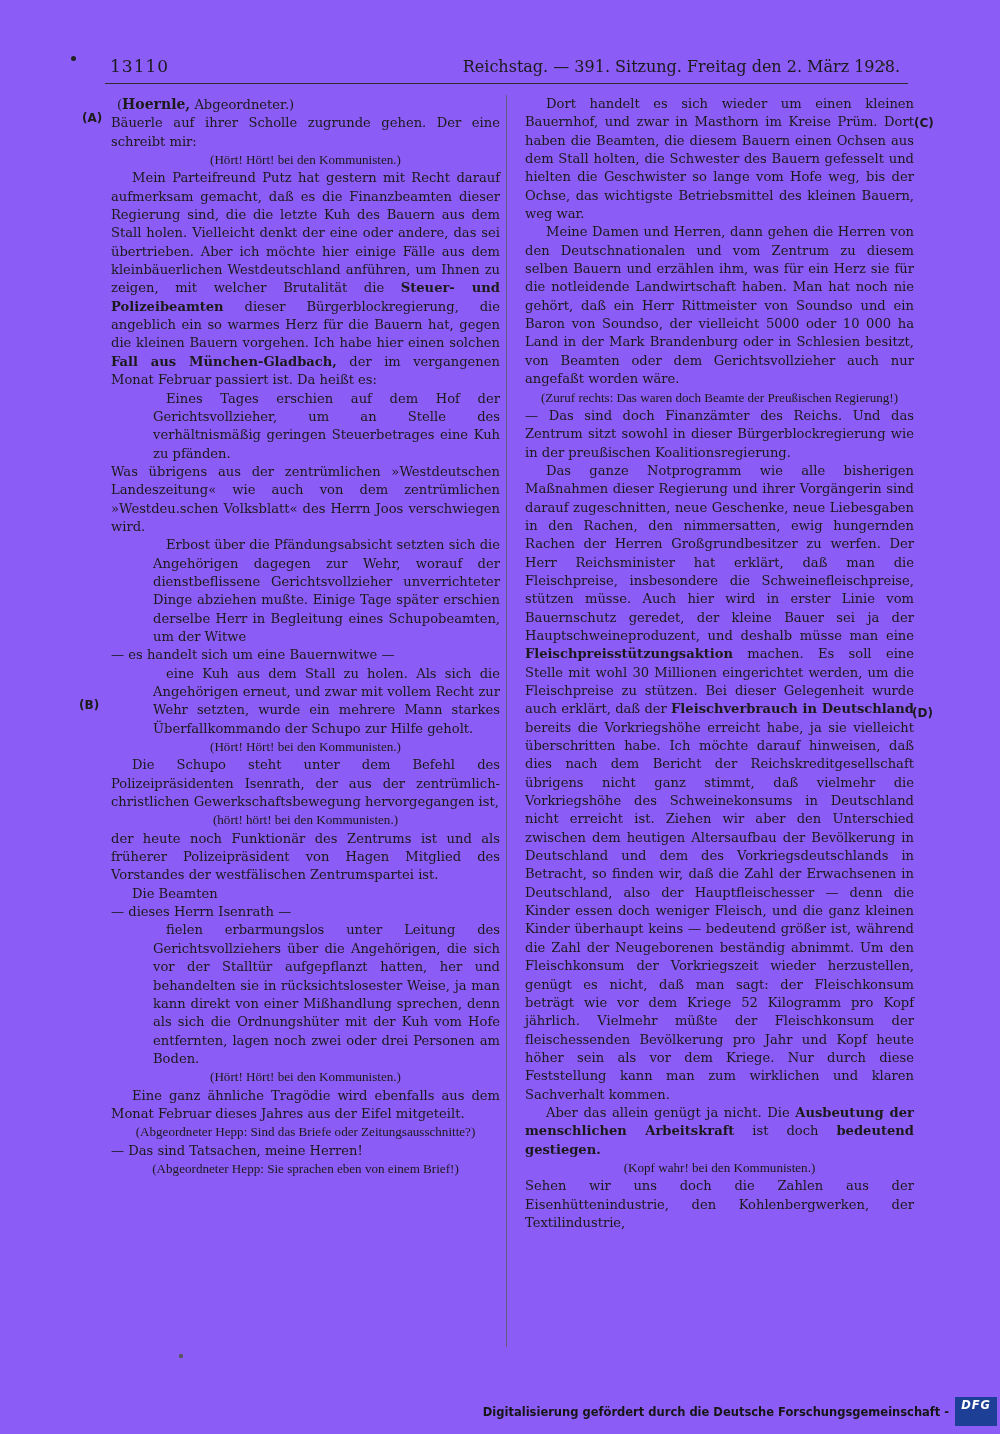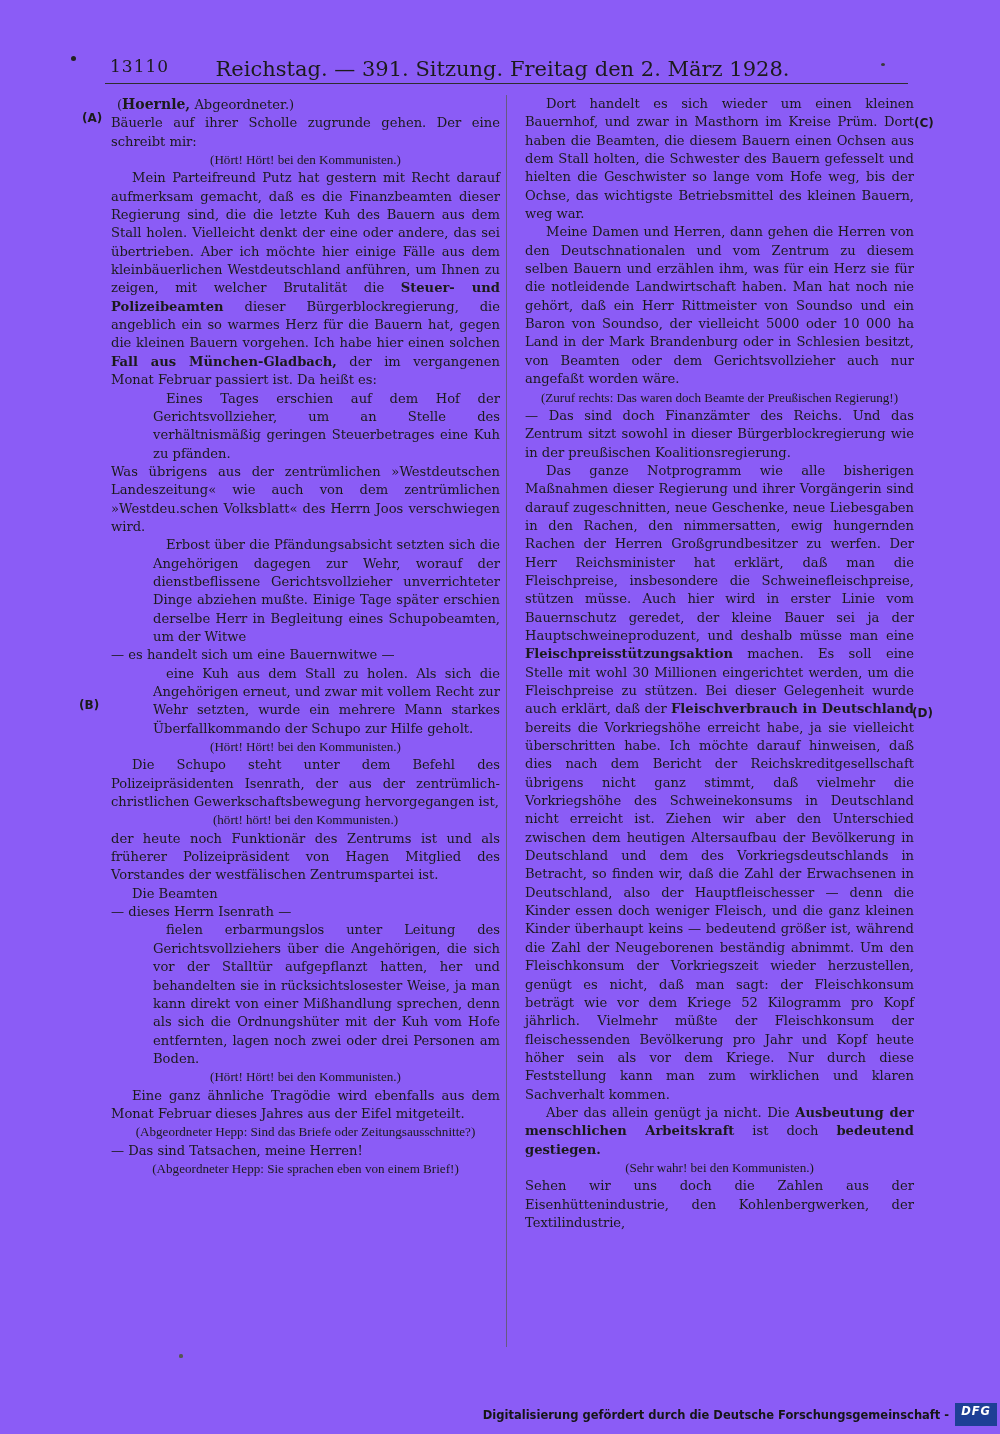--- a/index.html
+++ b/index.html
@@ -4,21 +4,21 @@
 <style>
   html,body { margin:0; padding:0; background:#e8e8e8; }
   .page {
     position:relative; width:1000px; height:1434px; margin:0 auto;
     background:#8b5cf6; color:#1b1b1b; overflow:hidden;
     font-family:"DejaVu Serif", serif;
   }
   
   .hdr { position:absolute; top:56px; left:105px; width:803px; height:26px; }
   .pageno { position:absolute; left:5px; top:0; font-size:17px; letter-spacing:1px; }
-  .hdr-title { position:absolute; left:0; right:8px; top:1px; text-align:center; font-size:21px; }
+  .hdr-title { position:absolute; left:0; right:8px; top:1px; text-align:right; font-size:16px; }
   .hdr-rule { position:absolute; top:83px; left:105px; width:803px; border-top:1.6px solid #2e2e2e; }
   .hdr-dot { position:absolute; top:63px; left:881px; width:4px; height:3px; background:#3a3a3a; border-radius:50%; }
   .speck-tl { position:absolute; top:56px; left:71px; width:5px; height:5px; background:#222; border-radius:50%; }
   .speck-bl { position:absolute; top:1354px; left:179px; width:4px; height:4px; background:#555; border-radius:40%; }
   
   .columns { position:absolute; top:95px; left:111px; width:803px; display:flex; }
   .col { width:389px; font-size:13.1px; line-height:18.35px; }
   .col.left  { margin-right:25px; }
   .divider { position:absolute; top:95px; left:506px; width:1px; height:1252px; background:#5a5a5a; opacity:.75; }
   
@@ -32,21 +32,21 @@
   .blk.center{ text-align:center; text-indent:0;font-family:Liberation Serif, serif; }
   
   .marker { position:absolute; font-family:"DejaVu Sans", sans-serif; font-weight:bold; font-size:12px; color:#1b1b1b; }
   .marker.a { left:82px;  top:111px; }
   .marker.b { left:79px;  top:698px; }
   .marker.c { left:914px; top:116px; }
   .marker.d { left:912px; top:706px; }
   
   .footer { position:absolute; right:3px; bottom:8px; display:flex; align-items:center;
     font-family:"DejaVu Sans", sans-serif; font-weight:bold; font-size:11.5px; color:#161616; }
-  .dfg-badge { display:inline-block; margin-left:6px; padding:1px 6px 8px 6px;
+  .dfg-badge { display:inline-block; margin-left:6px; padding:1px 6px 14px 6px;
     background:#1e3f96; color:#fff; font-size:11.5px; font-weight:bold; letter-spacing:1px;
     font-family:"DejaVu Sans", sans-serif; font-style:italic; }
 </style>
 </head>
 <body>
 
 <div class="page">
 
   <span class="speck-tl"></span>
   <span class="speck-bl"></span>
@@ -89,21 +89,21 @@
         <p class="blk flush"><span>— Das sind Tatsachen, meine Herren!</span></p>
         <p class="blk center"><span>(Abgeordneter Hepp: Sie sprachen eben von einem Brief!)</span></p>
       </div>
     <div class="col right">
         <p class="blk para"><span>Dort handelt es sich wieder um einen kleinen Bauernhof, und zwar in Masthorn im Kreise Prüm. Dort haben die Beamten, die diesem Bauern einen Ochsen aus dem Stall holten, die Schwester des Bauern gefesselt und hielten die Geschwister so lange vom Hofe weg, bis der Ochse, das wichtigste Betriebsmittel des kleinen Bauern, weg war.</span></p>
         <p class="blk para"><span>Meine Damen und Herren, dann gehen die Herren von den Deutschnationalen und vom Zentrum zu diesem selben Bauern und erzählen ihm, was für ein Herz sie für die notleidende Landwirtschaft haben. Man hat noch nie gehört, daß ein Herr Rittmeister von Soundso und ein Baron von Soundso, der vielleicht 5000 oder 10 000 ha Land in der Mark Brandenburg oder in Schlesien besitzt, von Beamten oder dem Gerichtsvollzieher auch nur angefaßt worden wäre.</span></p>
         <p class="blk center"><span>(Zuruf rechts: Das waren doch Beamte der Preußischen Regierung!)</span></p>
         <p class="blk flush"><span>— Das sind doch Finanzämter des Reichs. Und das Zentrum sitzt sowohl in dieser Bürgerblockregierung wie in der preußischen Koalitionsregierung.</span></p>
         <p class="blk para"><span>Das ganze Notprogramm wie alle bisherigen Maßnahmen dieser Regierung und ihrer Vorgängerin sind darauf zugeschnitten, neue Geschenke, neue Liebesgaben in den Rachen, den nimmersatten, ewig hungernden Rachen der Herren Großgrundbesitzer zu werfen. Der Herr Reichsminister hat erklärt, daß man die Fleischpreise, insbesondere die Schweinefleischpreise, stützen müsse. Auch hier wird in erster Linie vom Bauernschutz geredet, der kleine Bauer sei ja der Hauptschweineproduzent, und deshalb müsse man eine </span><span class="b">Fleischpreisstützungsaktion</span><span> machen. Es soll eine Stelle mit wohl 30 Millionen eingerichtet werden, um die Fleischpreise zu stützen. Bei dieser Gelegenheit wurde auch erklärt, daß der </span><span class="b">Fleischverbrauch in Deutschland</span><span> bereits die Vorkriegshöhe erreicht habe, ja sie vielleicht überschritten habe. Ich möchte darauf hinweisen, daß dies nach dem Bericht der Reichskreditgesellschaft übrigens nicht ganz stimmt, daß vielmehr die Vorkriegshöhe des Schweinekonsums in Deutschland nicht erreicht ist. Ziehen wir aber den Unterschied zwischen dem heutigen Altersaufbau der Bevölkerung in Deutschland und dem des Vorkriegsdeutschlands in Betracht, so finden wir, daß die Zahl der Erwachsenen in Deutschland, also der Hauptfleischesser — denn die Kinder essen doch weniger Fleisch, und die ganz kleinen Kinder überhaupt keins — bedeutend größer ist, während die Zahl der Neugeborenen beständig abnimmt. Um den Fleischkonsum der Vorkriegszeit wieder herzustellen, genügt es nicht, daß man sagt: der Fleischkonsum beträgt wie vor dem Kriege 52 Kilogramm pro Kopf jährlich. Vielmehr müßte der Fleischkonsum der fleischessenden Bevölkerung pro Jahr und Kopf heute höher sein als vor dem Kriege. Nur durch diese Feststellung kann man zum wirklichen und klaren Sachverhalt kommen.</span></p>
         <p class="blk para"><span>Aber das allein genügt ja nicht. Die </span><span class="b">Ausbeutung der menschlichen Arbeitskraft</span><span> ist doch </span><span class="b">bedeutend gestiegen.</span></p>
-        <p class="blk center"><span>(Sehr wahr! bei den Kommunisten.)</span></p>
+        <p class="blk center"><span>(Kopf wahr! bei den Kommunisten.)</span></p>
         <p class="blk flush"><span>Sehen wir uns doch die Zahlen aus der Eisenhüttenindustrie, den Kohlenbergwerken, der Textilindustrie,</span></p>
       </div>
   </div>
 
   <div class="footer">
     <span>Digitalisierung gefördert durch die Deutsche Forschungsgemeinschaft -</span>
     <span class="dfg-badge">DFG</span>
   </div>
 
 </div>

